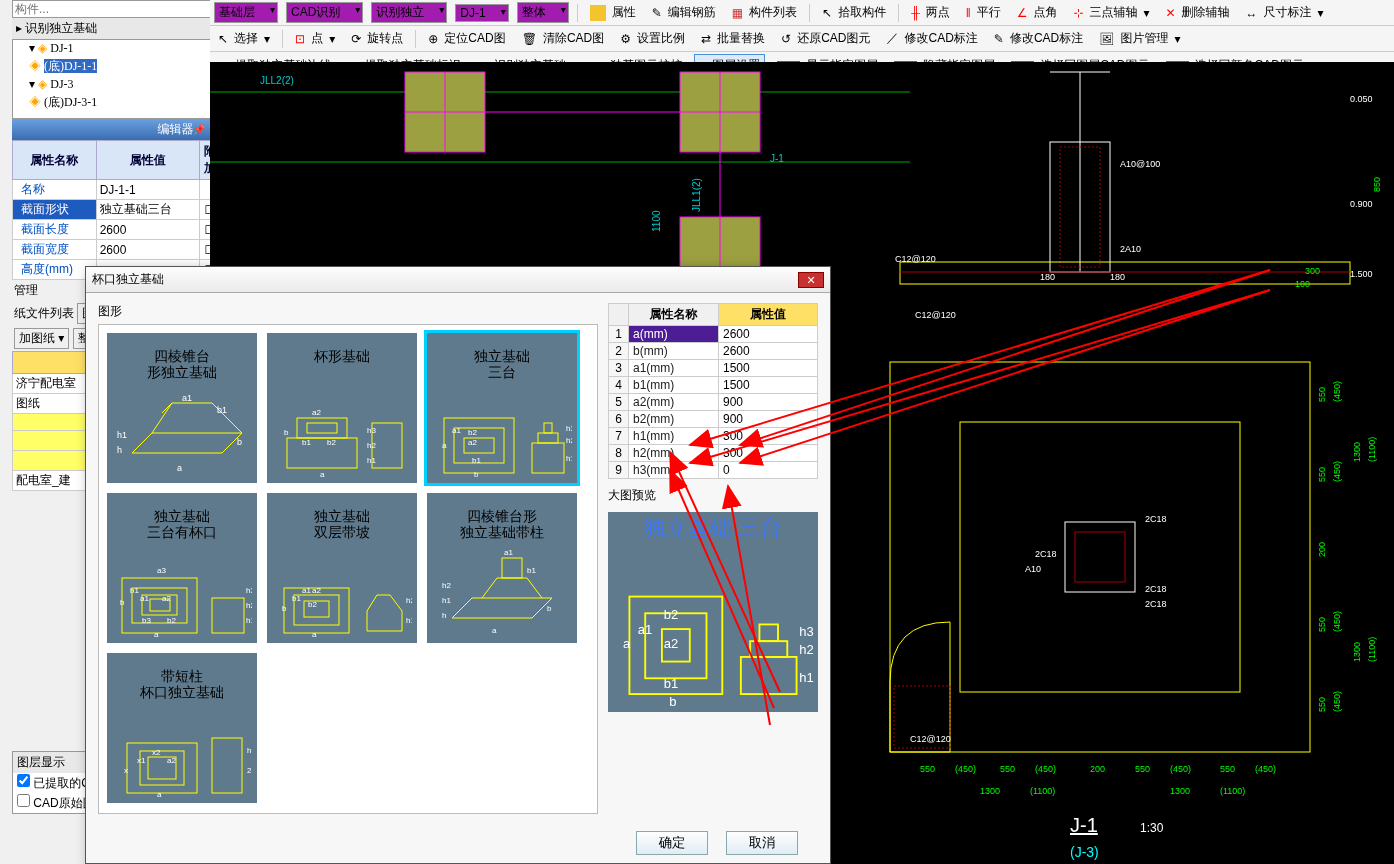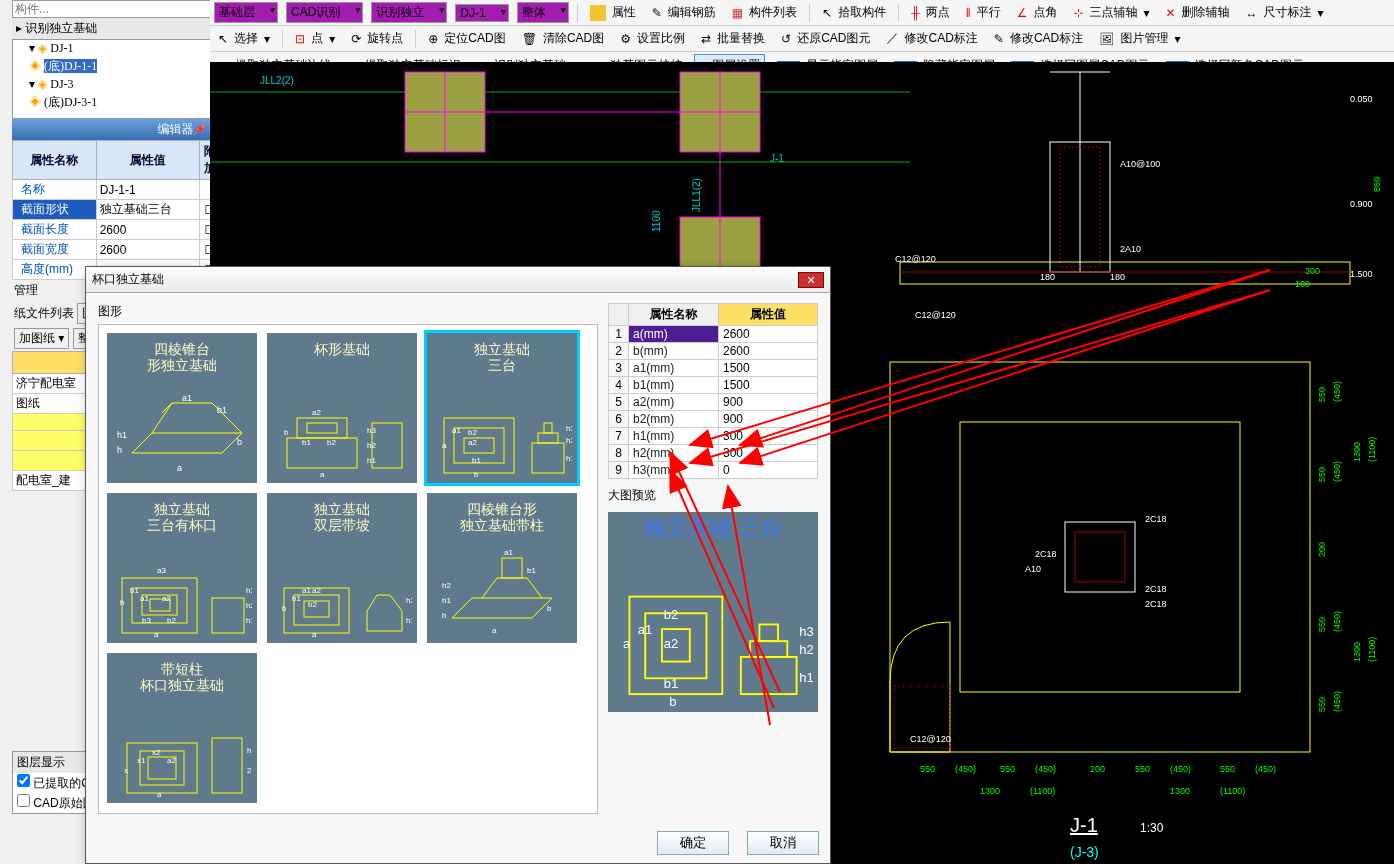--- a/index.html
+++ b/index.html
@@ -49,36 +49,36 @@
 
 .dialog { position: absolute; left: 85px; top: 266px; width: 746px; height: 598px; background: #f7f7f7; border: 1px solid #555; box-shadow: 4px 4px 12px rgba(0,0,0,.4); }
 .dlg-title { background: linear-gradient(#fdfdfd,#eaeaea); border-bottom:1px solid #aaa; padding: 4px 6px; display:flex; justify-content:space-between; align-items:center; }
 .dlg-close { background:#c83030; color:#fff; width:26px; height:16px; text-align:center; line-height:14px; border:1px solid #800; font-size:11px; }
 .dlg-body { padding: 10px 12px 6px; display:flex; gap:10px; height: calc(100% - 60px); }
 .dlg-left { width: 564px; }
 .dlg-left .lbl { margin-bottom:4px; }
 .shape-grid { display:grid; grid-template-columns: repeat(3,150px); grid-auto-rows:150px; gap:10px; border:1px solid #bbb; padding:8px; background:#fff; height:490px; overflow:auto; }
 .shape { background:#5f7a8d; position:relative; border:1px solid #5f7a8d; }
 .shape.sel { outline:3px solid #00d0ff; }
-.shape .cap { color:#fef9c3; background:transparent; text-align:center; font-size:14px; padding-top:7px; line-height:1.15; white-space: pre-line; }
+.shape .cap { color:#000000; background:transparent; text-align:center; font-size:14px; padding-top:14px; line-height:1.15; white-space: pre-line; }
 .shape svg { position:absolute; left:4px; right:4px; bottom:4px; height:95px; width:calc(100% - 8px); }
 
 .dlg-right { flex:1; display:flex; flex-direction:column; gap:8px; }
 .param-tbl { width:100%; border-collapse:collapse; background:#fff; font-size:12px; }
 .param-tbl th { background:#f0f0f0; border:1px solid #ccc; padding:2px 4px; text-align:center; }
 .param-tbl th.val { background:#ffe066; }
 .param-tbl td { border:1px solid #ccc; padding:1px 4px; }
 .param-tbl td.idx { background:#f6f6f6; text-align:center; width:20px; }
 .param-tbl td.name { color:#222; width:90px; }
 .param-tbl tr.h td.name { background:#4c1d95; color:#fff; }
 .preview-lbl { }
 .preview { width:210px; height:200px; background:#5f7a8d; position:relative; }
 .preview .cap { color:#3a78ff; font-size:22px; text-align:center; padding-top:4px; line-height:1.1; }
 
-.dlg-btns { position:absolute; right:11px; bottom:8px; display:flex; gap:18px; }
+.dlg-btns { position:absolute; right:32px; bottom:8px; display:flex; gap:18px; }
 .dlg-btns button { width:72px; height:24px; border:1px solid #8aa; background:linear-gradient(#fefefe,#e0ecf4); }
 
 
 .arrows { position:absolute; left:0; top:0; width:1394px; height:864px; pointer-events:none; }
 
 .main-toolbars { position:absolute; left:210px; top:0; right:0; }
 </style>
 </head>
 <body>
 

